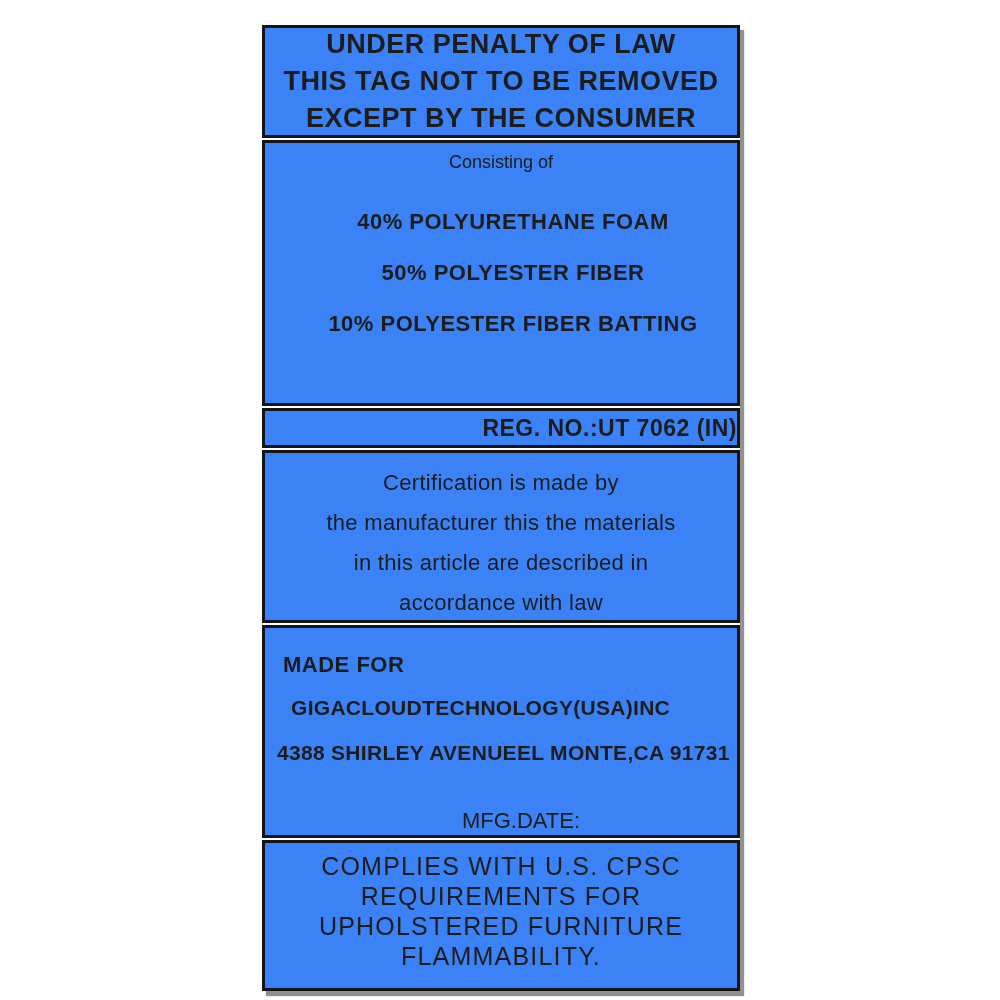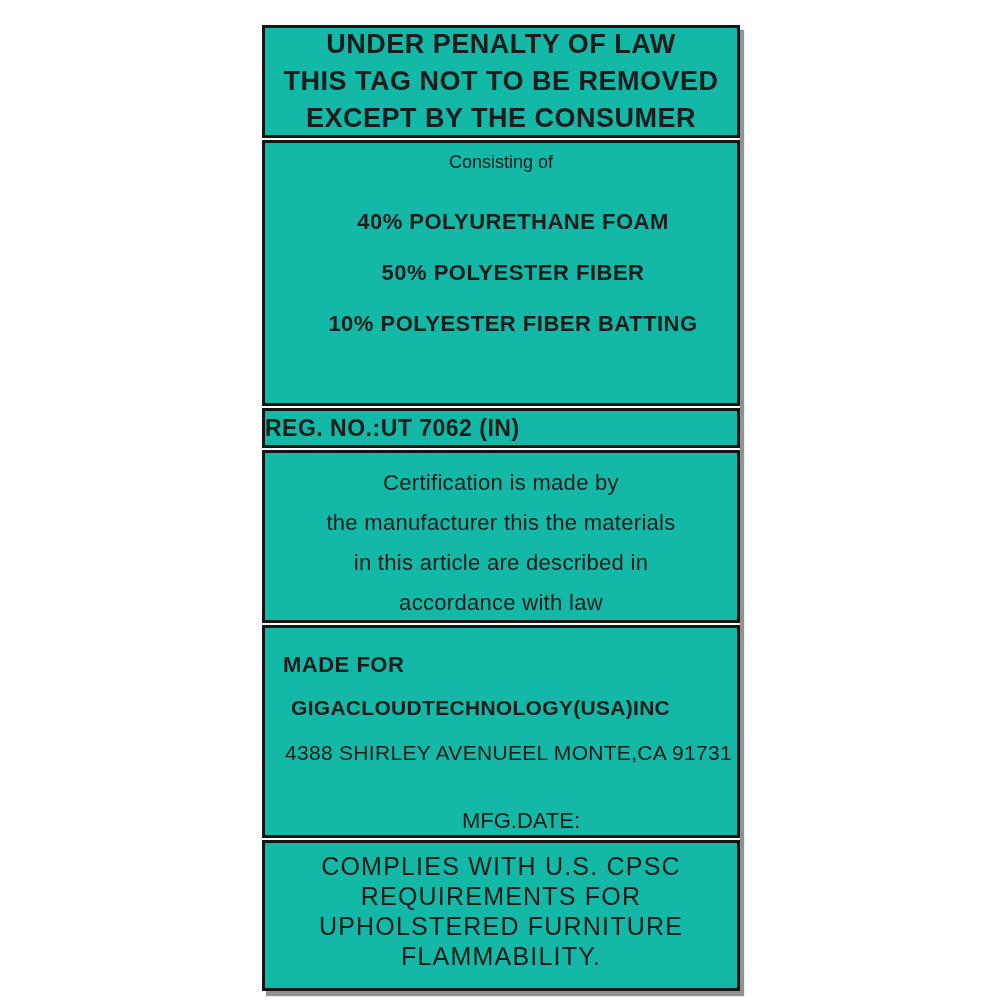--- a/index.html
+++ b/index.html
@@ -18,21 +18,21 @@
     width: 478px;
     display: flex;
     flex-direction: column;
     gap: 2px;
     box-shadow: 4px 5px 1px rgba(55,55,55,0.55);
     background: transparent;
   }
   .box {
     box-sizing: border-box;
     border: 3px solid #141414;
-    background: #14b8a6;
+    background: #3b82f6;
     width: 100%;
   }
   
   .sec-header {
     height: 113px;
     display: flex;
     flex-direction: column;
     justify-content: center;
     text-align: center;
     font-weight: bold;
@@ -64,21 +64,21 @@
     padding-left: 24px;
     letter-spacing: 0.5px;
   }
   .mat-item.first { margin-top: 36px; }
   .mat-item + .mat-item { margin-top: 25px; }
   
   .sec-reg {
     height: 40px;
     display: flex;
     align-items: center;
-    justify-content: flex-start;
+    justify-content: flex-end;
     font-weight: bold;
     font-size: 23px;
     letter-spacing: 0.5px;
   }
   
   .sec-cert {
     height: 173px;
     padding-top: 10px;
     text-align: center;
     font-size: 22px;
@@ -104,22 +104,22 @@
     position: absolute;
     top: 68px;
     left: 26px;
     font-weight: bold;
     font-size: 21px;
     letter-spacing: 0.3px;
   }
   .address-line {
     position: absolute;
     top: 113px;
-    left: 20px;
-    font-weight: normal;
+    left: 12px;
+    font-weight: bold;
     font-size: 21px;
     letter-spacing: 0.3px;
   }
   .mfg-line {
     position: absolute;
     top: 180px;
     width: 100%;
     text-align: center;
     font-weight: normal;
     font-size: 22px;

